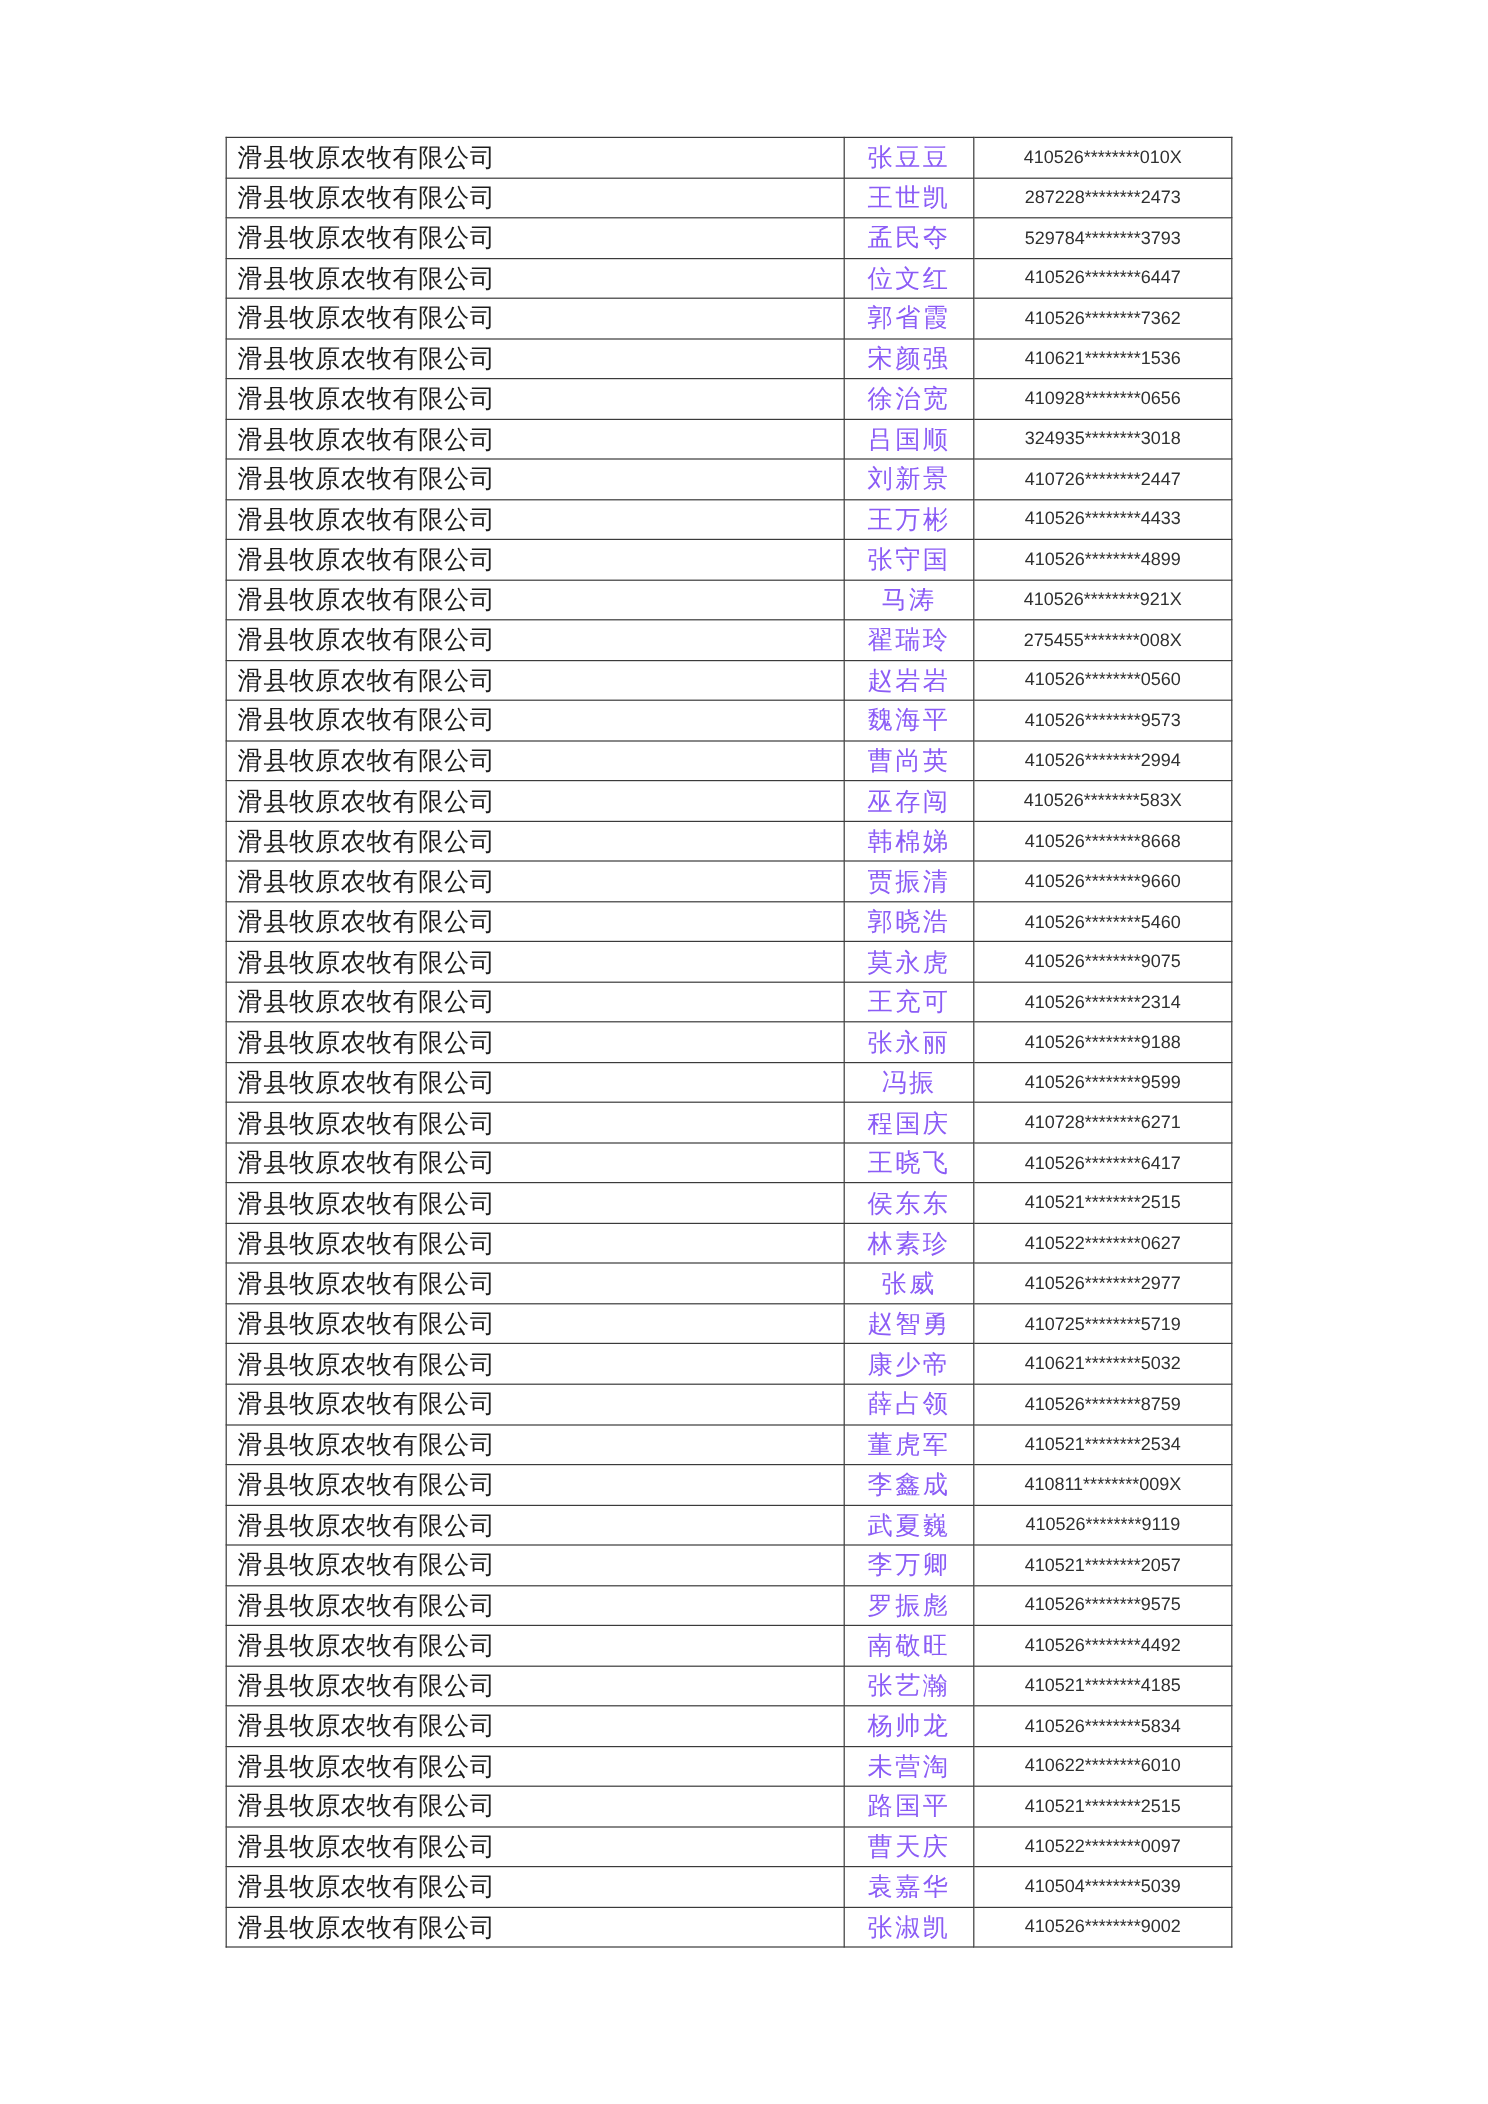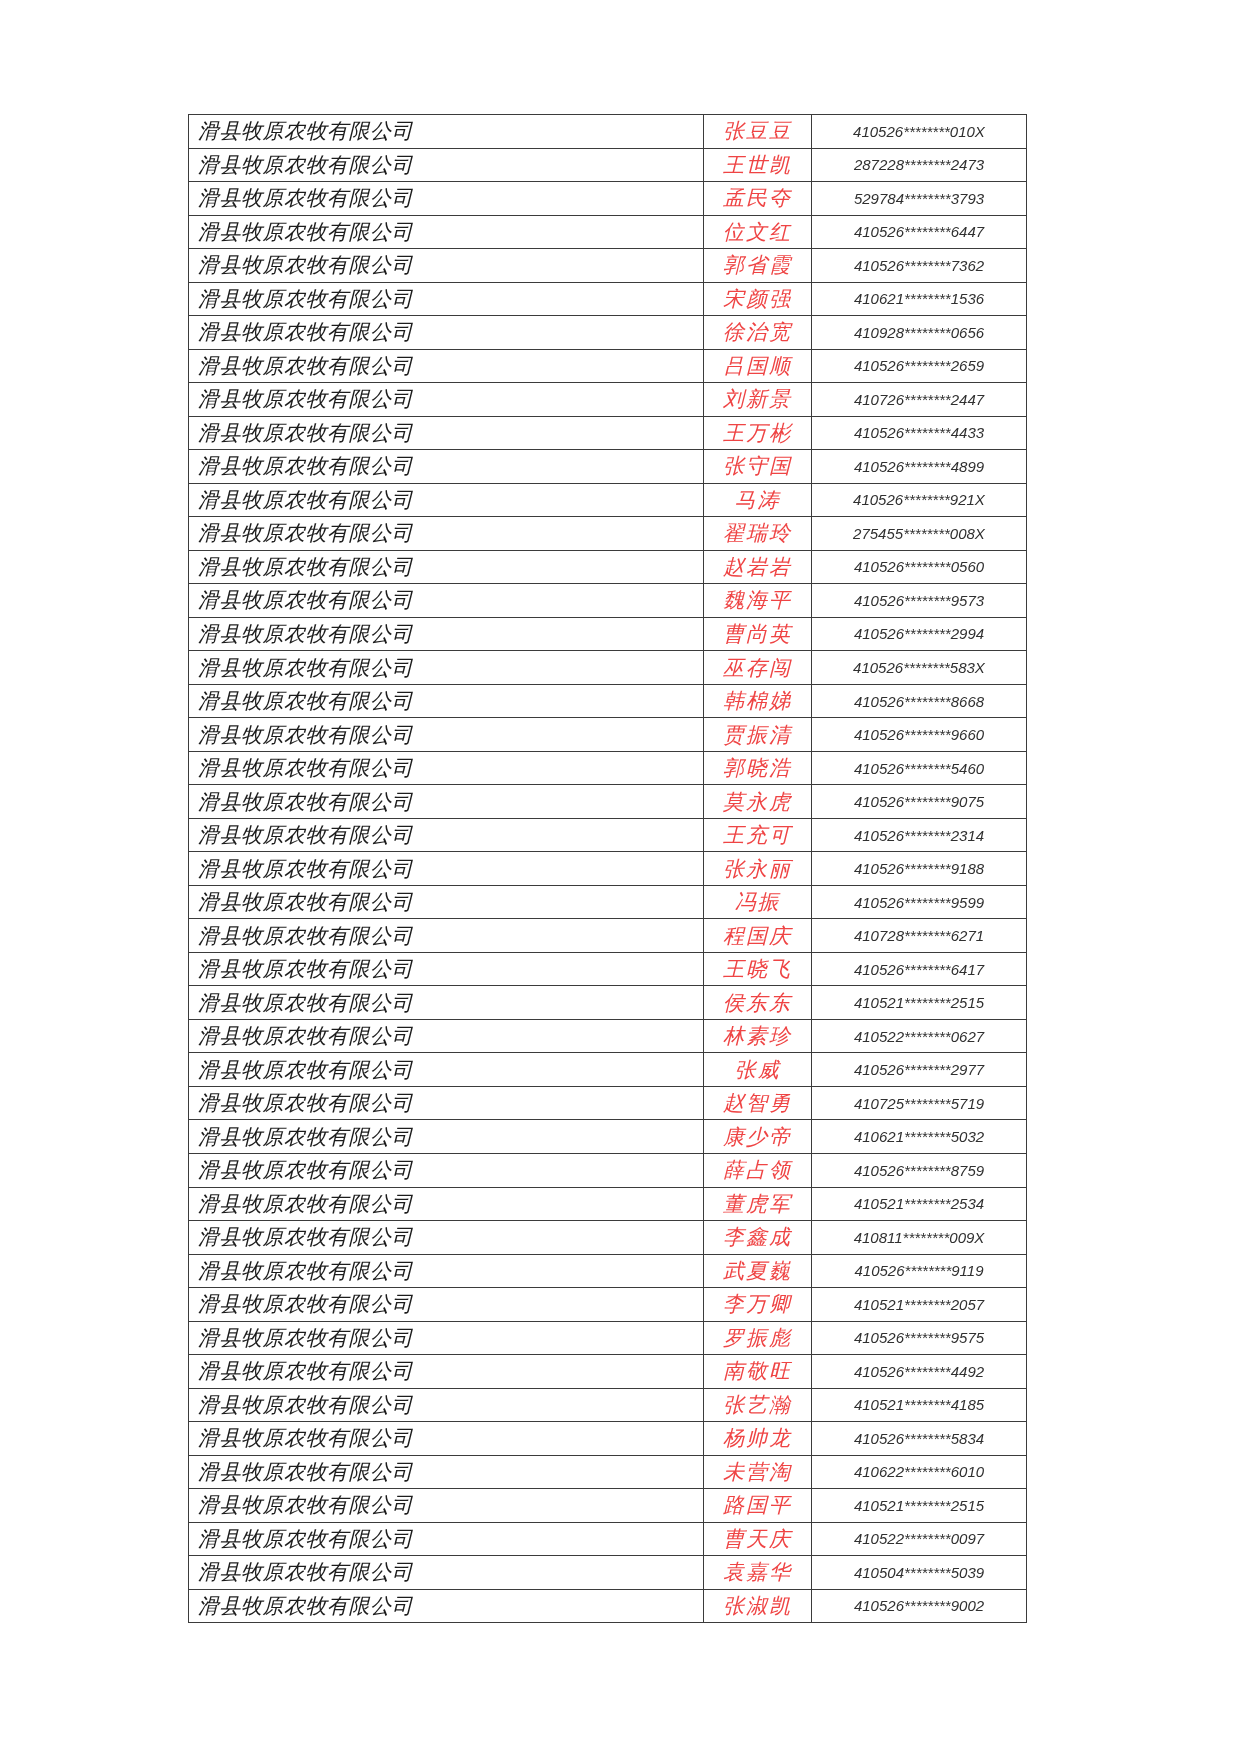--- a/index.html
+++ b/index.html
@@ -20,42 +20,41 @@
     left: 188px;
     top: 114px;
     width: 826px;
     display: table;
     table-layout: fixed;
     border-collapse: collapse;
   }
   .t-row {
     display: table-row;
     height: 33.53px;
-    font-style: italic;
   }
   .cell {
     display: table-cell;
     vertical-align: middle;
     border: 1.5px solid #3b3b3b;
     overflow: hidden;
     white-space: nowrap;
   }
   .cell.company {
     width: 505px;
     padding-left: 9px;
     font-size: 21px;
     color: #1c1c1c;
     letter-spacing: 0.5px;
     font-family: "Liberation Serif", "DejaVu Serif", serif;
   }
   .cell.person {
     width: 107px;
     text-align: center;
     font-size: 21px;
-    color: #ef4444;
+    color: #8b5cf6;
     letter-spacing: 2px;
     font-family: "Liberation Serif", "DejaVu Serif", serif;
   }
   .cell.idnum {
     width: 214px;
     text-align: center;
     font-size: 15px;
     color: #303030;
     font-family: "Liberation Sans", "DejaVu Sans", sans-serif;
   }
@@ -103,21 +102,21 @@
 
   <div class="t-row">
     <div class="cell company">滑县牧原农牧有限公司</div>
     <div class="cell person">徐治宽</div>
     <div class="cell idnum">410928********0656</div>
   </div>
 
   <div class="t-row">
     <div class="cell company">滑县牧原农牧有限公司</div>
     <div class="cell person">吕国顺</div>
-    <div class="cell idnum">410526********2659</div>
+    <div class="cell idnum">324935********3018</div>
   </div>
 
   <div class="t-row">
     <div class="cell company">滑县牧原农牧有限公司</div>
     <div class="cell person">刘新景</div>
     <div class="cell idnum">410726********2447</div>
   </div>
 
   <div class="t-row">
     <div class="cell company">滑县牧原农牧有限公司</div>

